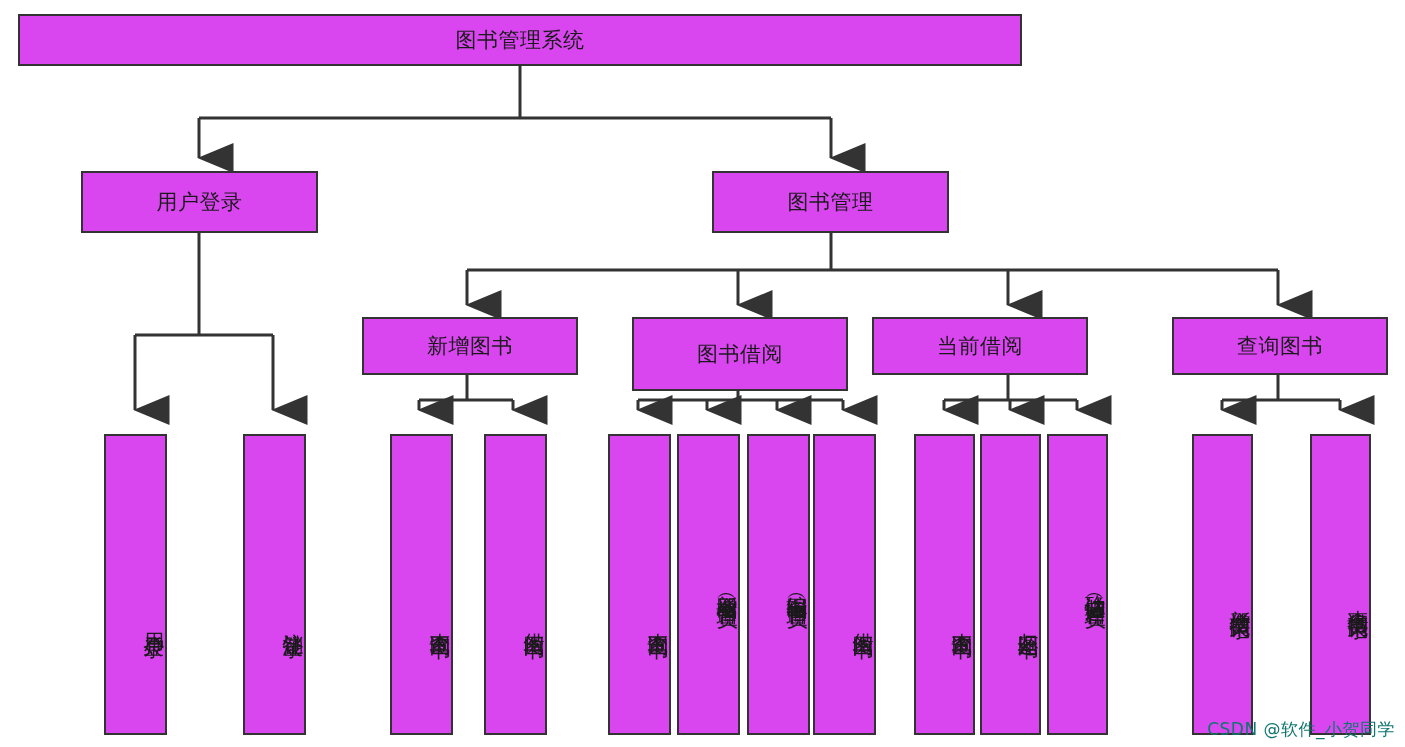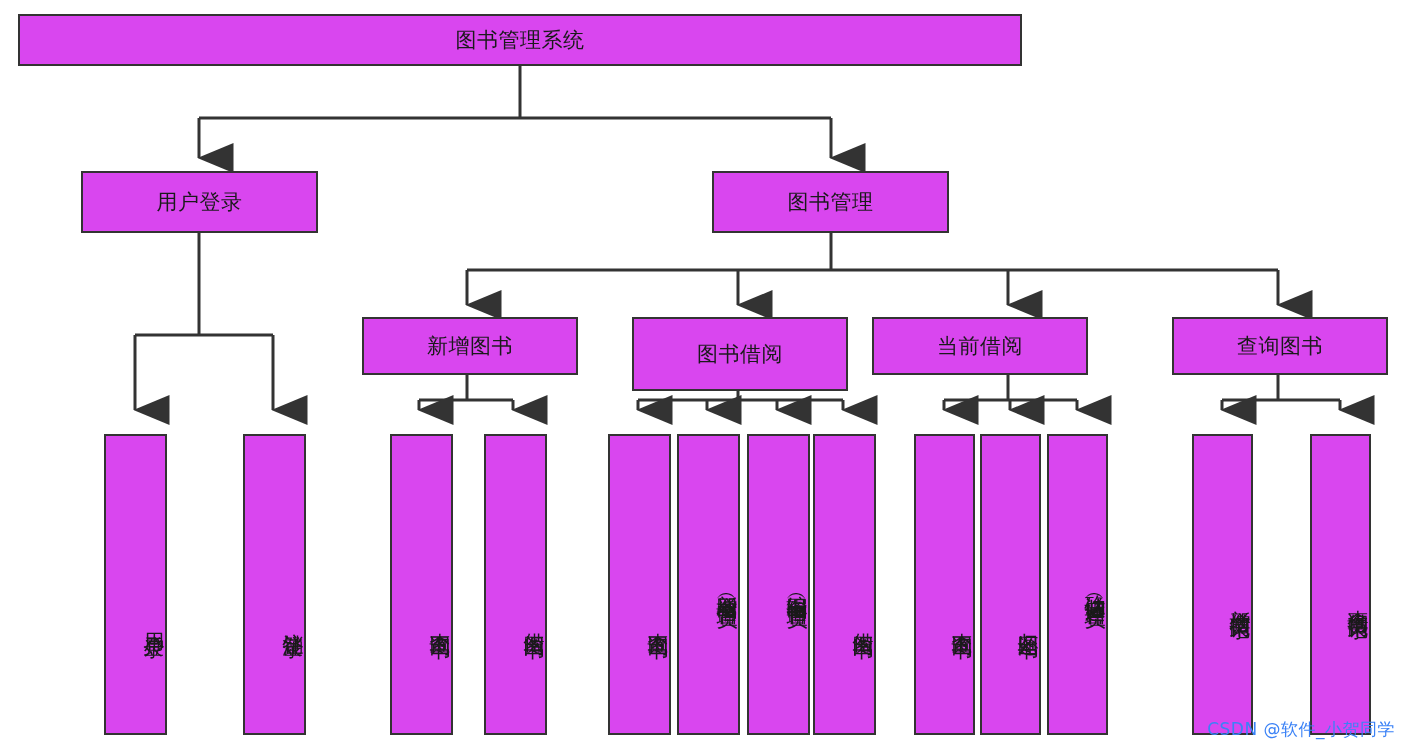--- a/index.html
+++ b/index.html
@@ -54,21 +54,21 @@
   }
   .node-label {
     display: block;
     white-space: nowrap;
   }
   #watermark {
     position: absolute;
     right: 10px;
     bottom: 6px;
     font-size: 17px;
-    color: #3b82f6;
+    color: #0f766e;
     letter-spacing: 0.5px;
     white-space: nowrap;
   }
 </style>
 </head>
 <body>
 
 <div id="canvas">
 
   <svg id="wires" viewBox="0 0 1405 747" xmlns="http://www.w3.org/2000/svg">

